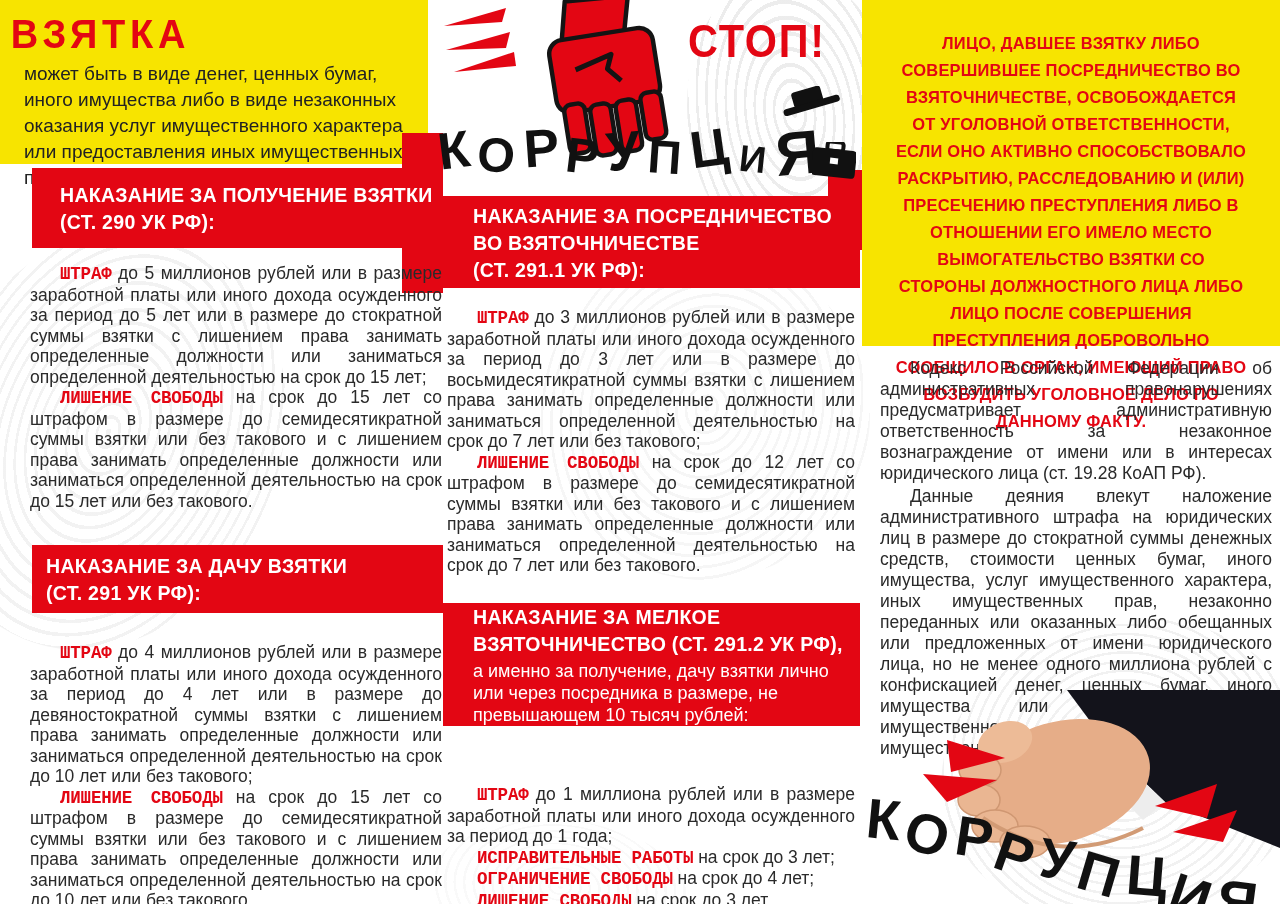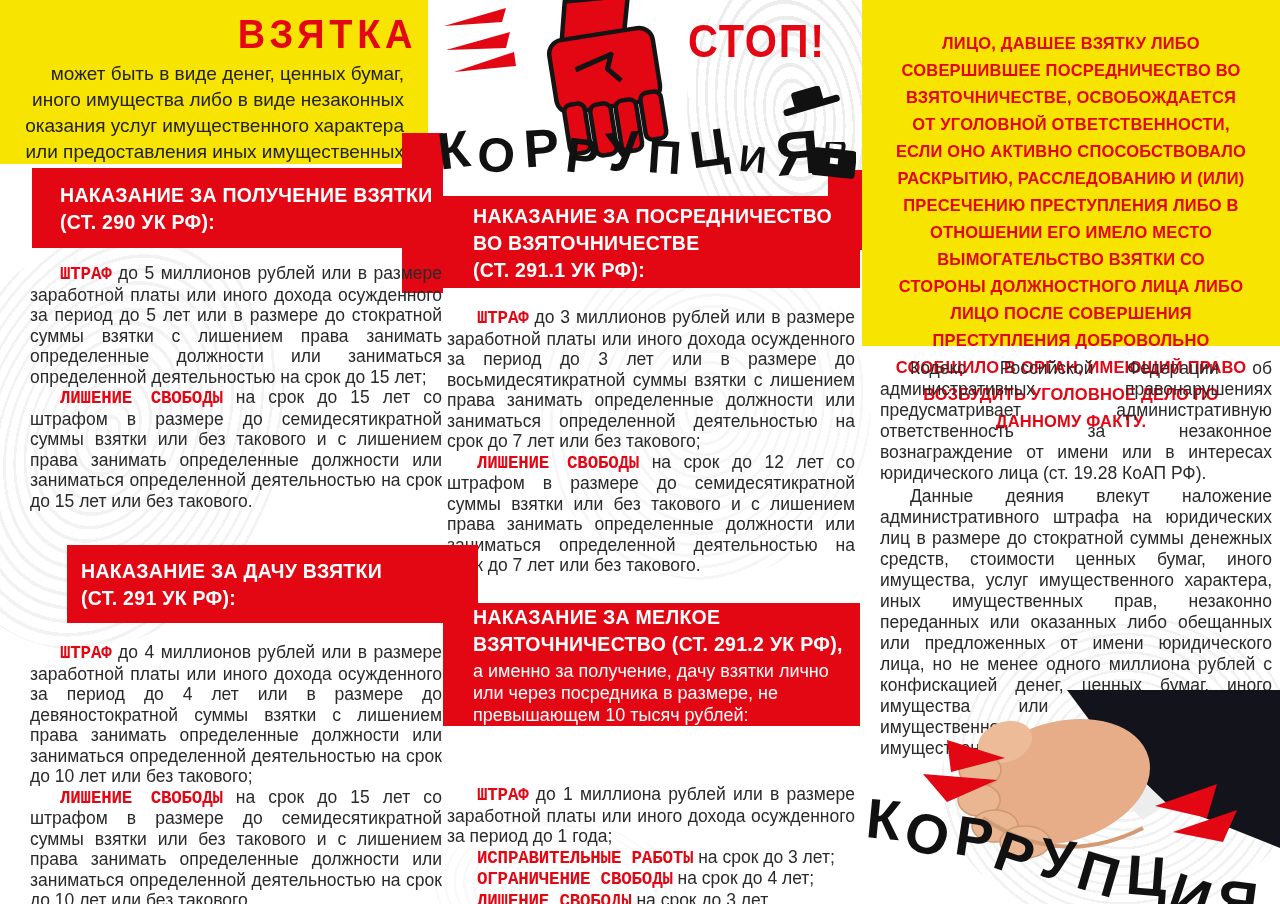--- a/index.html
+++ b/index.html
@@ -16,21 +16,21 @@
   
   .fp{
     position:absolute; border-radius:50%;
     background:repeating-radial-gradient(ellipse 62% 74% at 50% 48%,
       rgba(30,30,30,.10) 0 2.5px, rgba(0,0,0,0) 2.5px 9.5px);
     z-index:0;
   }
   
   .intro{
     position:absolute; left:0; top:0; width:428px; height:164px;
-    background:var(--yellow); z-index:2; text-align:right;
+    background:var(--yellow); z-index:2; text-align:left;
   }
   .intro-title{
     margin-top:12px; font-size:40px; font-weight:800; letter-spacing:5px;
     color:var(--red); transform:scaleX(.95); transform-origin:50% 50%;
   }
   .intro-body{
     margin:4px auto 0; padding:0 24px; font-size:19px; line-height:26px; color:#222;
   }
   .notice{
     position:absolute; left:862px; top:0; width:418px; height:346px;
@@ -112,21 +112,21 @@
         <div>НАКАЗАНИЕ ЗА ПОЛУЧЕНИЕ ВЗЯТКИ</div>
         <div>(ст. 290 УК РФ):</div>
       </div>
   </div>
 
   <div class="body-text" style="left:30px; top:263px; width:412px;">
     <p><span class="seg-term">ШТРАФ</span><span> до 5 миллионов рублей или в размере заработной платы или иного дохода осужденного за период до 5 лет или в размере до стократной суммы взятки с лишением права занимать определенные должности или заниматься определенной деятельностью на срок до 15 лет;</span></p>
     <p><span class="seg-term">ЛИШЕНИЕ СВОБОДЫ</span><span> на срок до 15 лет со штрафом в размере до семидесятикратной суммы взятки или без такового и с лишением права занимать определенные должности или заниматься определенной деятельностью на срок до 15 лет или без такового.</span></p>
   </div>
 
-  <div class="banner" style="left:32px; top:545px; width:411px; height:78px; padding-left:14px;margin-left:35px;">
+  <div class="banner" style="left:32px; top:545px; width:411px; height:68px; padding-left:14px;">
     <div class="banner-lines">
         <div>НАКАЗАНИЕ ЗА ДАЧУ ВЗЯТКИ</div>
         <div>(ст. 291 УК РФ):</div>
       </div>
   </div>
 
   <div class="body-text" style="left:30px; top:642px; width:412px;">
     <p><span class="seg-term">ШТРАФ</span><span> до 4 миллионов рублей или в размере заработной платы или иного дохода осужденного за период до 4 лет или в размере до девяностократной суммы взятки с лишением права занимать определенные должности или заниматься определенной деятельностью на срок до 10 лет или без такового;</span></p>
     <p><span class="seg-term">ЛИШЕНИЕ СВОБОДЫ</span><span> на срок до 15 лет со штрафом в размере до семидесятикратной суммы взятки или без такового и с лишением права занимать определенные должности или заниматься определенной деятельностью на срок до 10 лет или без такового.</span></p>
   </div>

